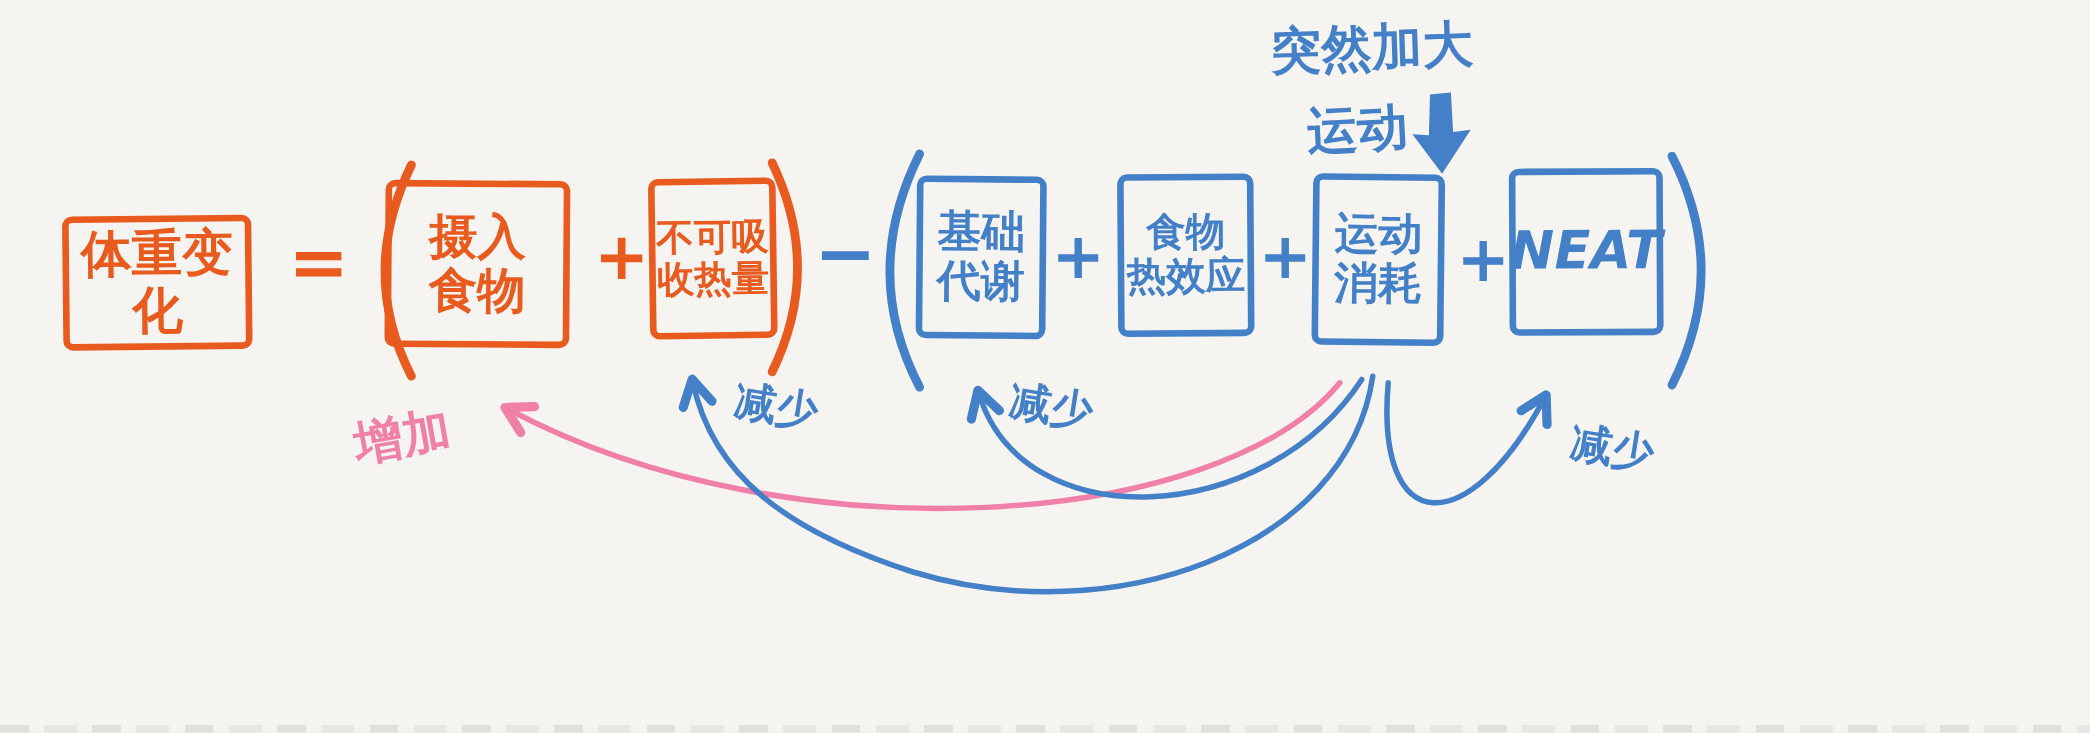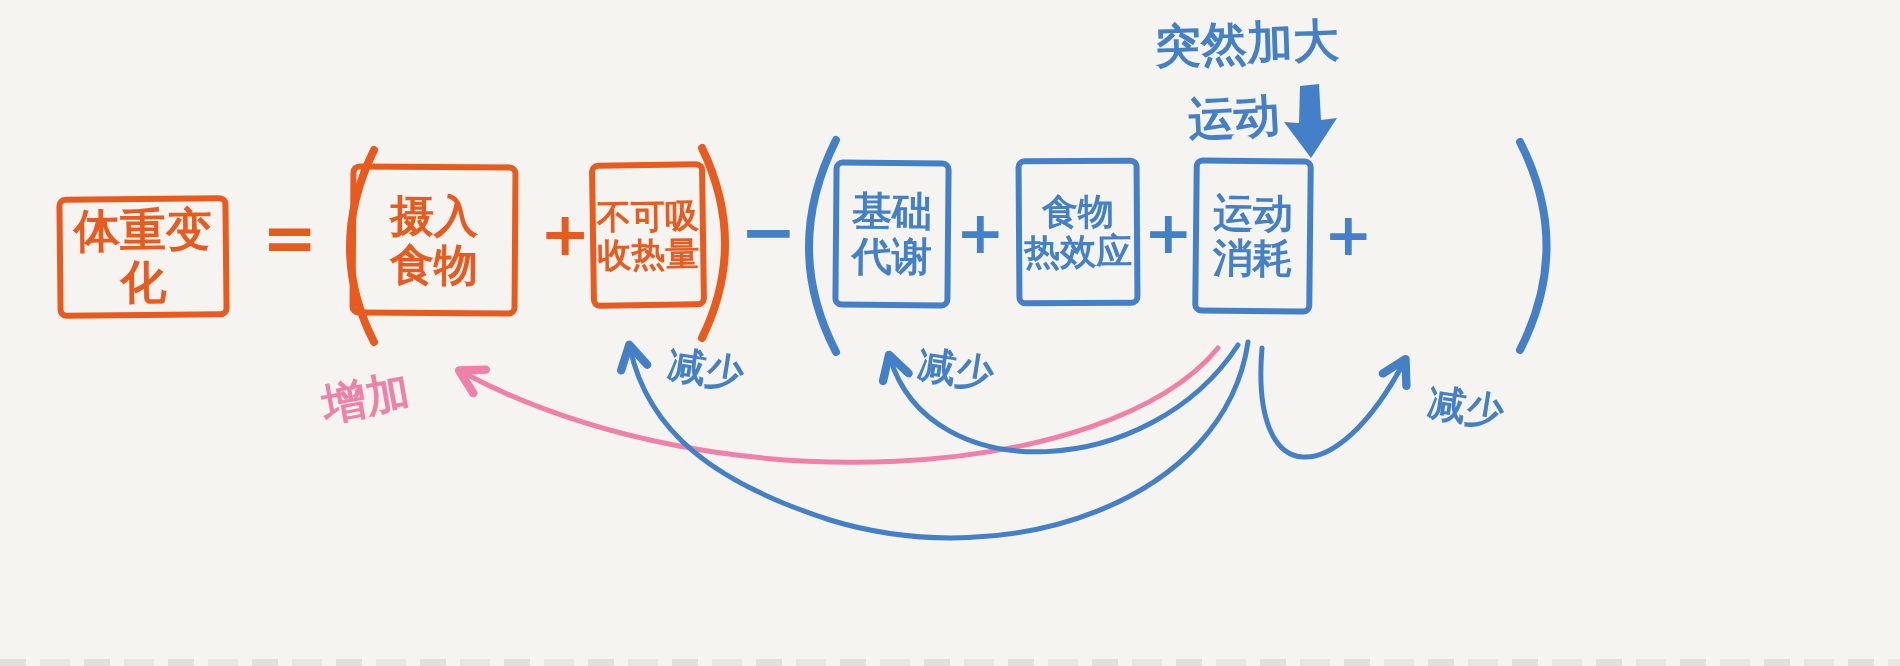--- a/index.html
+++ b/index.html
@@ -109,20 +109,24 @@
 
   <div class="op blue" style="left:1144px;top:204px;font-size:58px;">+</div>
 
   <div class="box blue" style="left:1193px;top:158px;width:120px;height:156px;font-size:40px;transform:rotate(0.6deg);">
     <span>运动</span>
     <span>消耗</span>
   </div>
 
   <div class="op blue" style="left:1324px;top:206px;font-size:58px;">+</div>
 
+  <div class="box blue" style="left:1372px;top:153px;width:140px;height:152px;font-size:48px;font-style:italic;transform:rotate(-0.3deg);">
+    <span>NEAT</span>
+    <span></span>
+  </div>
 
   <div class="note blue" style="left:1155px;top:20px;font-size:46px;transform:rotate(-2deg);">突然加大</div>
   <div class="note blue" style="left:1188px;top:94px;font-size:46px;transform:rotate(-3deg);">运动</div>
 
   <div class="note pink" style="left:322px;top:376px;font-size:44px;transform:rotate(-10deg);">增加</div>
   <div class="note blue" style="left:668px;top:350px;font-size:38px;transform:rotate(9deg);">减少</div>
   <div class="note blue" style="left:918px;top:350px;font-size:38px;transform:rotate(9deg);">减少</div>
   <div class="note blue" style="left:1428px;top:388px;font-size:38px;transform:rotate(9deg);">减少</div>
 
   <div id="bottom-noise"></div>

